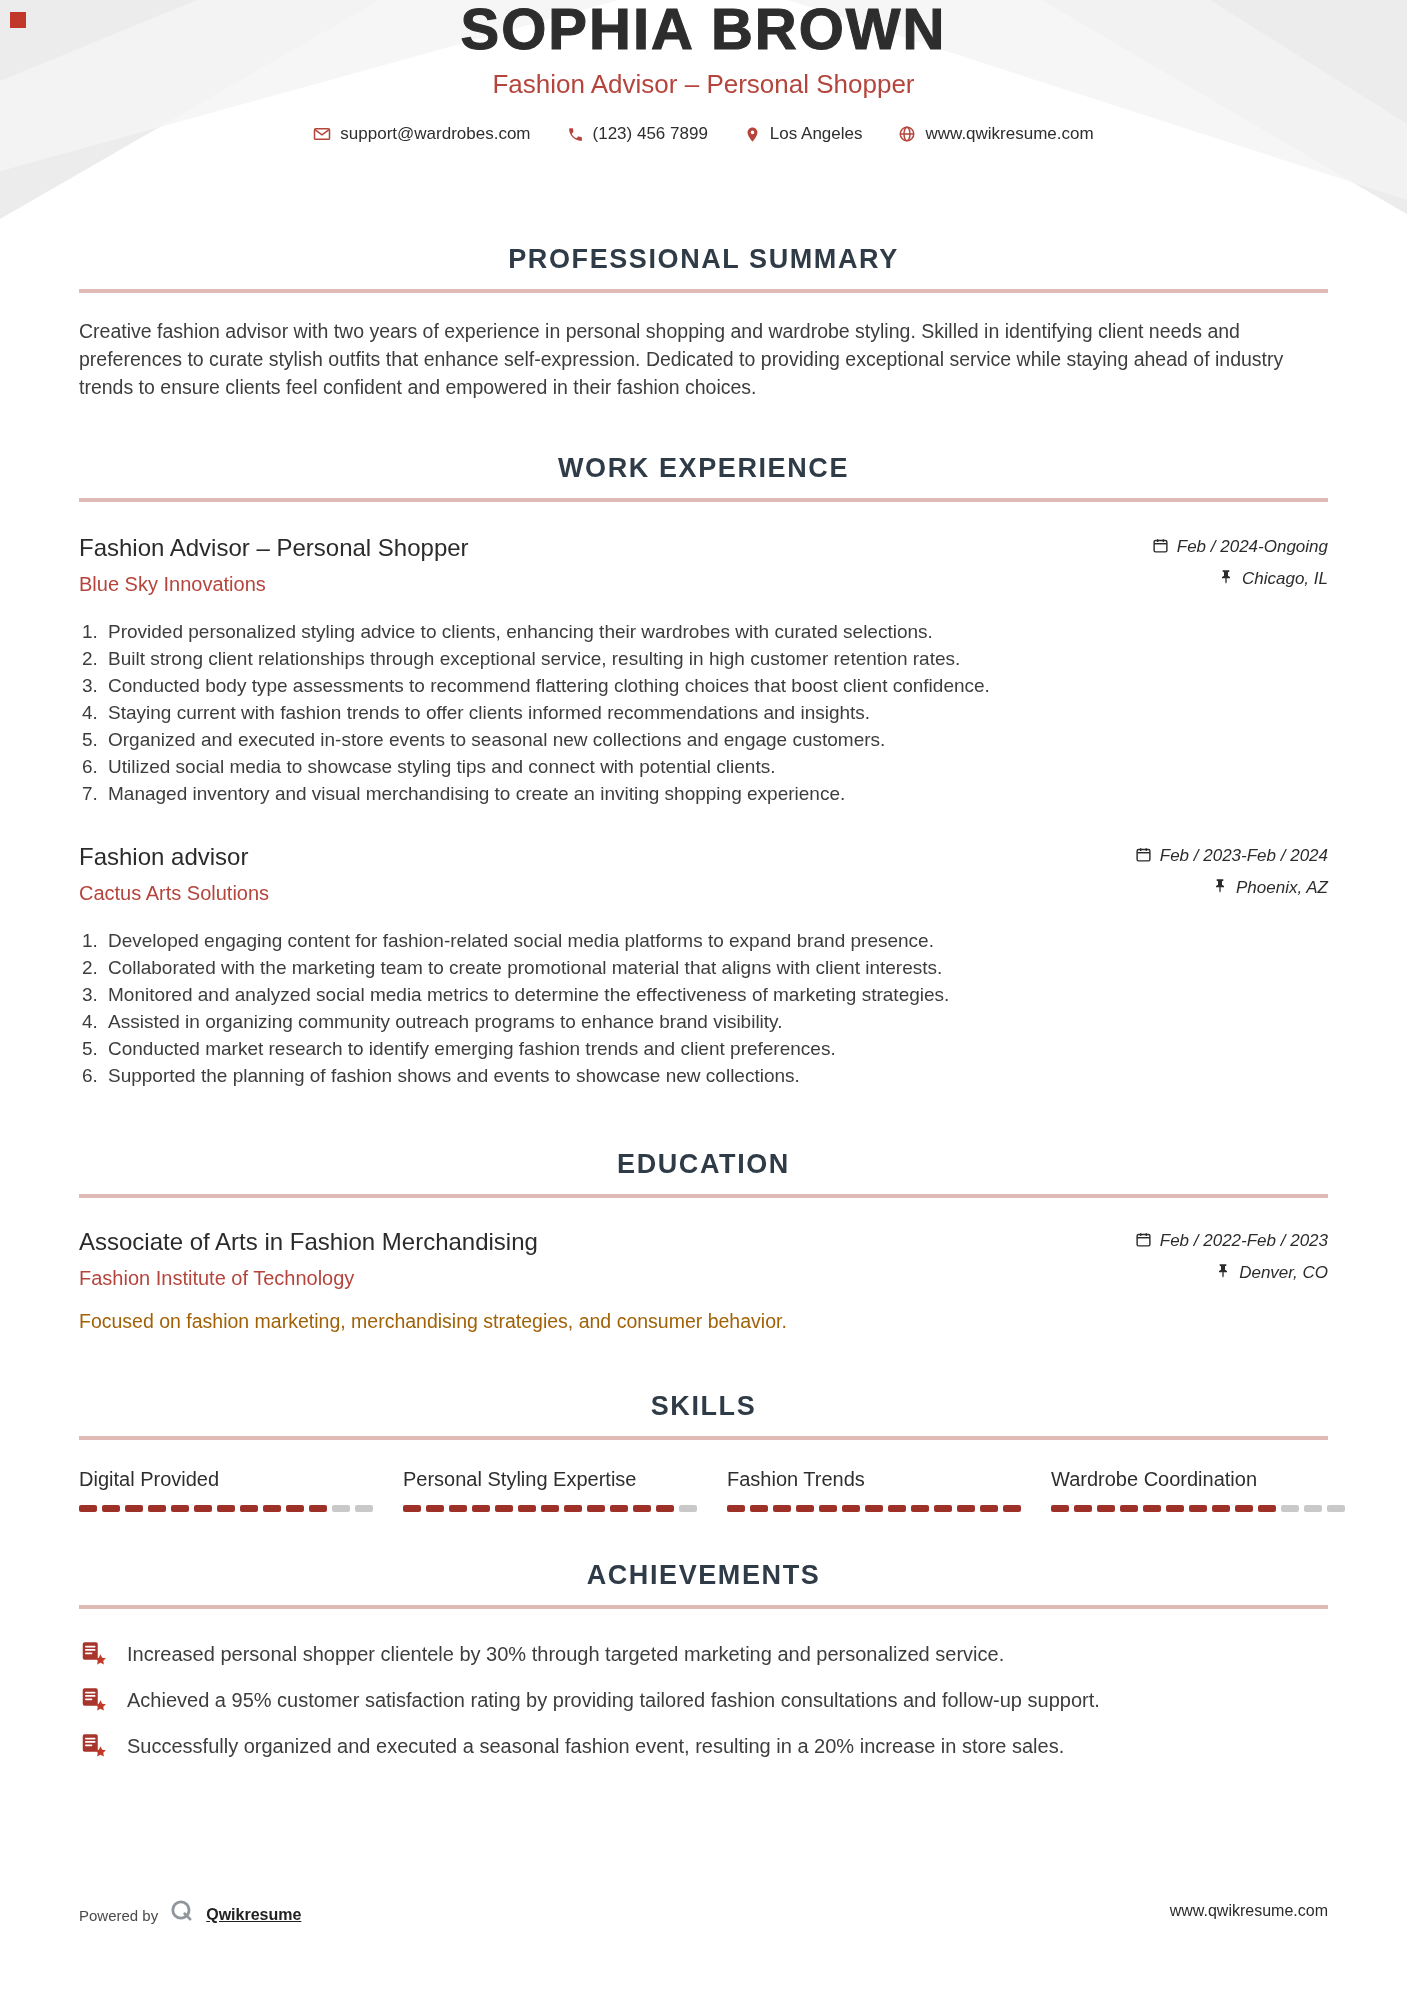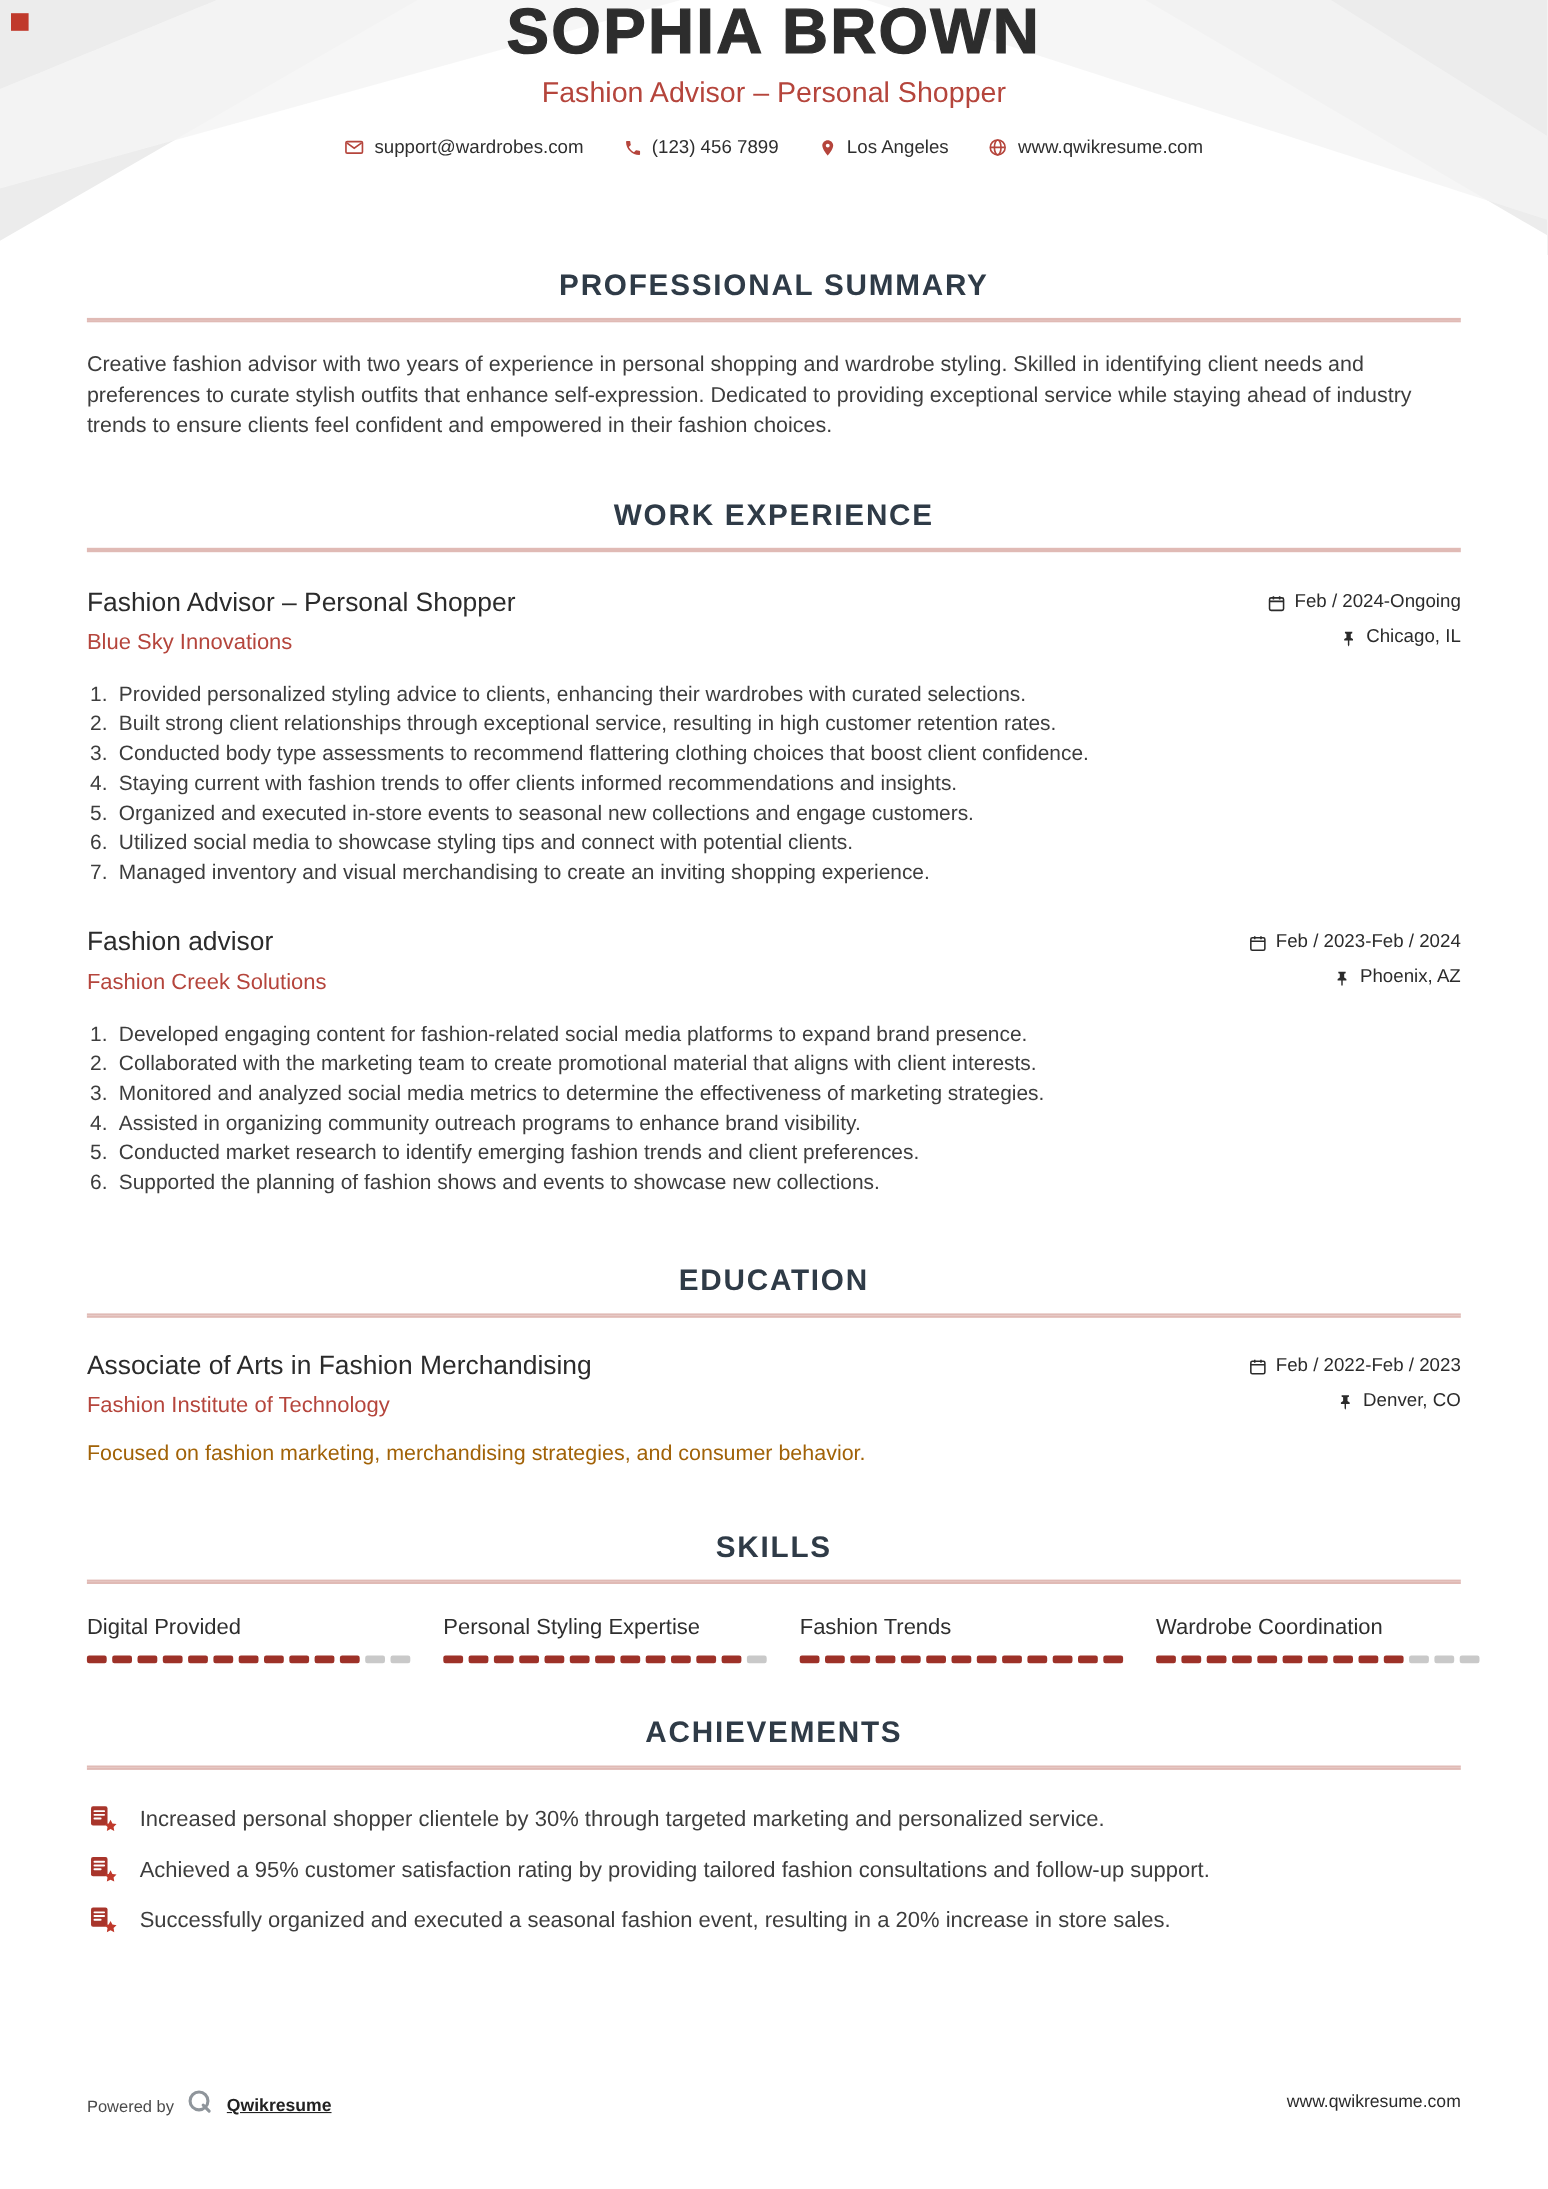--- a/index.html
+++ b/index.html
@@ -65,21 +65,21 @@
   
   .job { margin-top: 32px; }
   .job + .job { margin-top: 36px; }
   .entry-header { display: flex; justify-content: space-between; align-items: flex-start; }
   .entry-title { font-size: 24px; color: #2b2b2b; font-weight: 400; }
   .entry-org { margin-top: 11px; font-size: 20px; color: #b5453c; }
   .entry-meta {
     display: flex; flex-direction: column; align-items: flex-end; gap: 12px;
     font-size: 17px; color: #2b2b2b; padding-top: 3px; flex: 0 0 auto;
   }
-  .meta-row { display: inline-flex; align-items: flex-end; gap: 8px; white-space: nowrap; }
+  .meta-row { display: inline-flex; align-items: flex-start; gap: 8px; white-space: nowrap; font-style: italic; }
   .meta-row svg { display: block; }
 
   .bullets { margin: 22px 0 0 24px; list-style: decimal outside; }
   .bullets li { font-size: 19px; line-height: 27px; color: #3d3d3d; padding-left: 5px; }
 
   .edu-entry { margin-top: 30px; }
   .edu-desc { margin-top: 18px; font-size: 19.5px; line-height: 27px; color: #a16207; }
 
   
   .skills-grid {
@@ -205,21 +205,21 @@
             <li>Organized and executed in-store events to seasonal new collections and engage customers.</li>
             <li>Utilized social media to showcase styling tips and connect with potential clients.</li>
             <li>Managed inventory and visual merchandising to create an inviting shopping experience.</li>
         </ol>
       </div>
 
       <div class="job">
         <div class="entry-header">
           <div>
             <div class="entry-title">Fashion advisor</div>
-            <div class="entry-org">Fashion Creek Solutions</div>
+            <div class="entry-org">Cactus Arts Solutions</div>
           </div>
           <div class="entry-meta">
             <span class="meta-row">
               <svg viewBox="0 0 24 24" width="17" height="17">
                   <rect x="3" y="5" width="18" height="16" rx="2" fill="none" stroke="#2b2b2b" stroke-width="2"></rect>
                   <path d="M3 9.5h18" stroke="#2b2b2b" stroke-width="2"></path>
                   <path d="M8 3v4M16 3v4" stroke="#2b2b2b" stroke-width="2"></path>
                 </svg>
               <span>Feb / 2023-Feb / 2024</span>
             </span>

